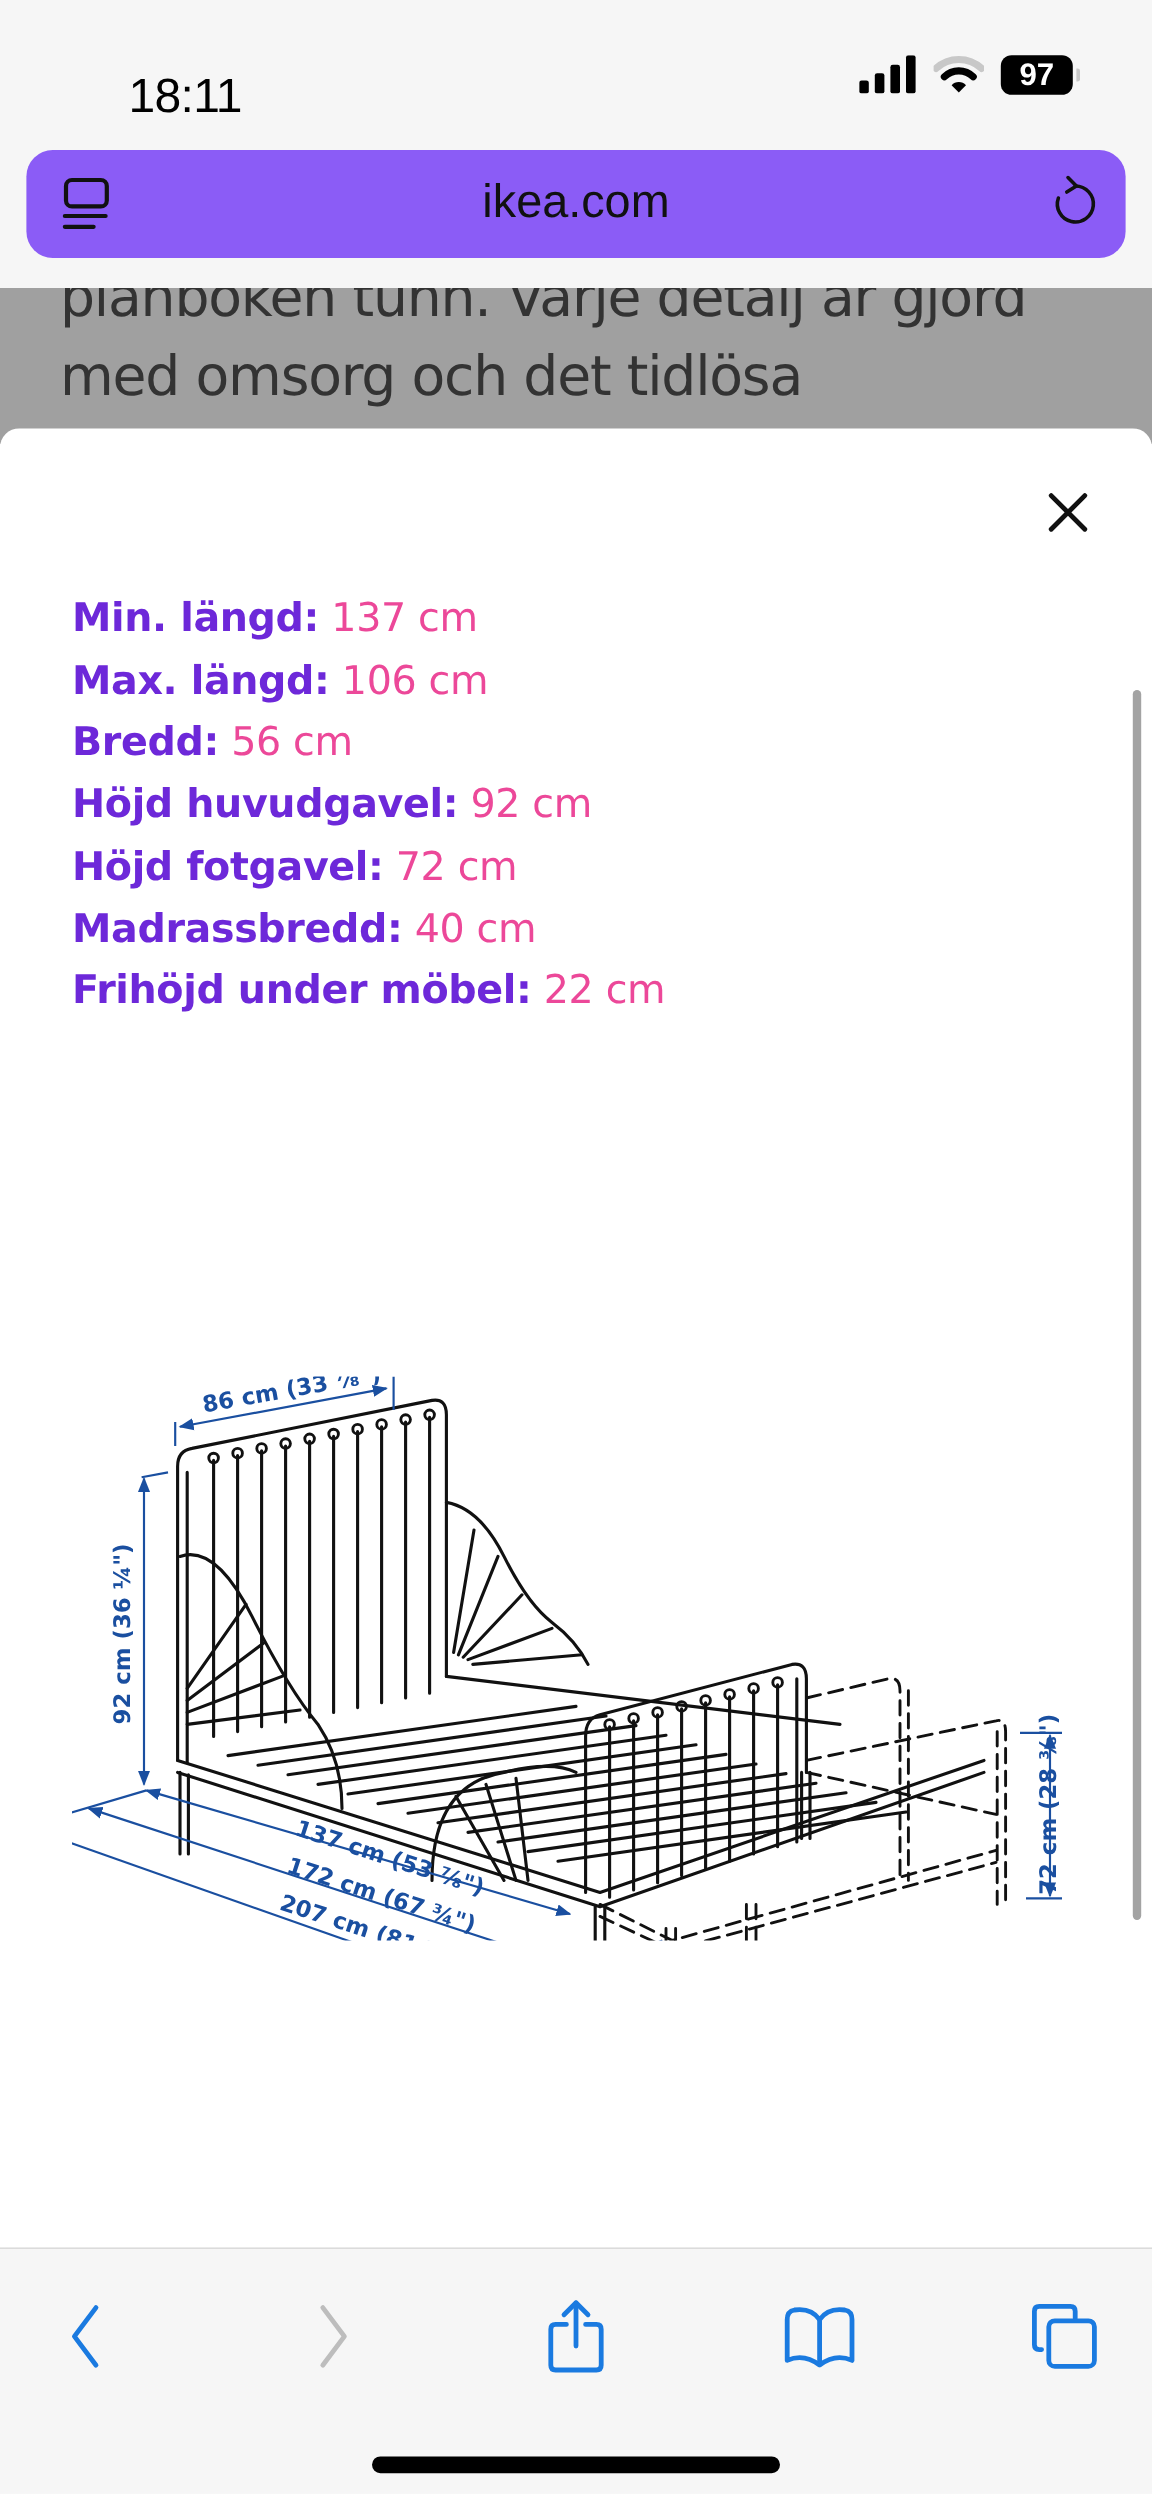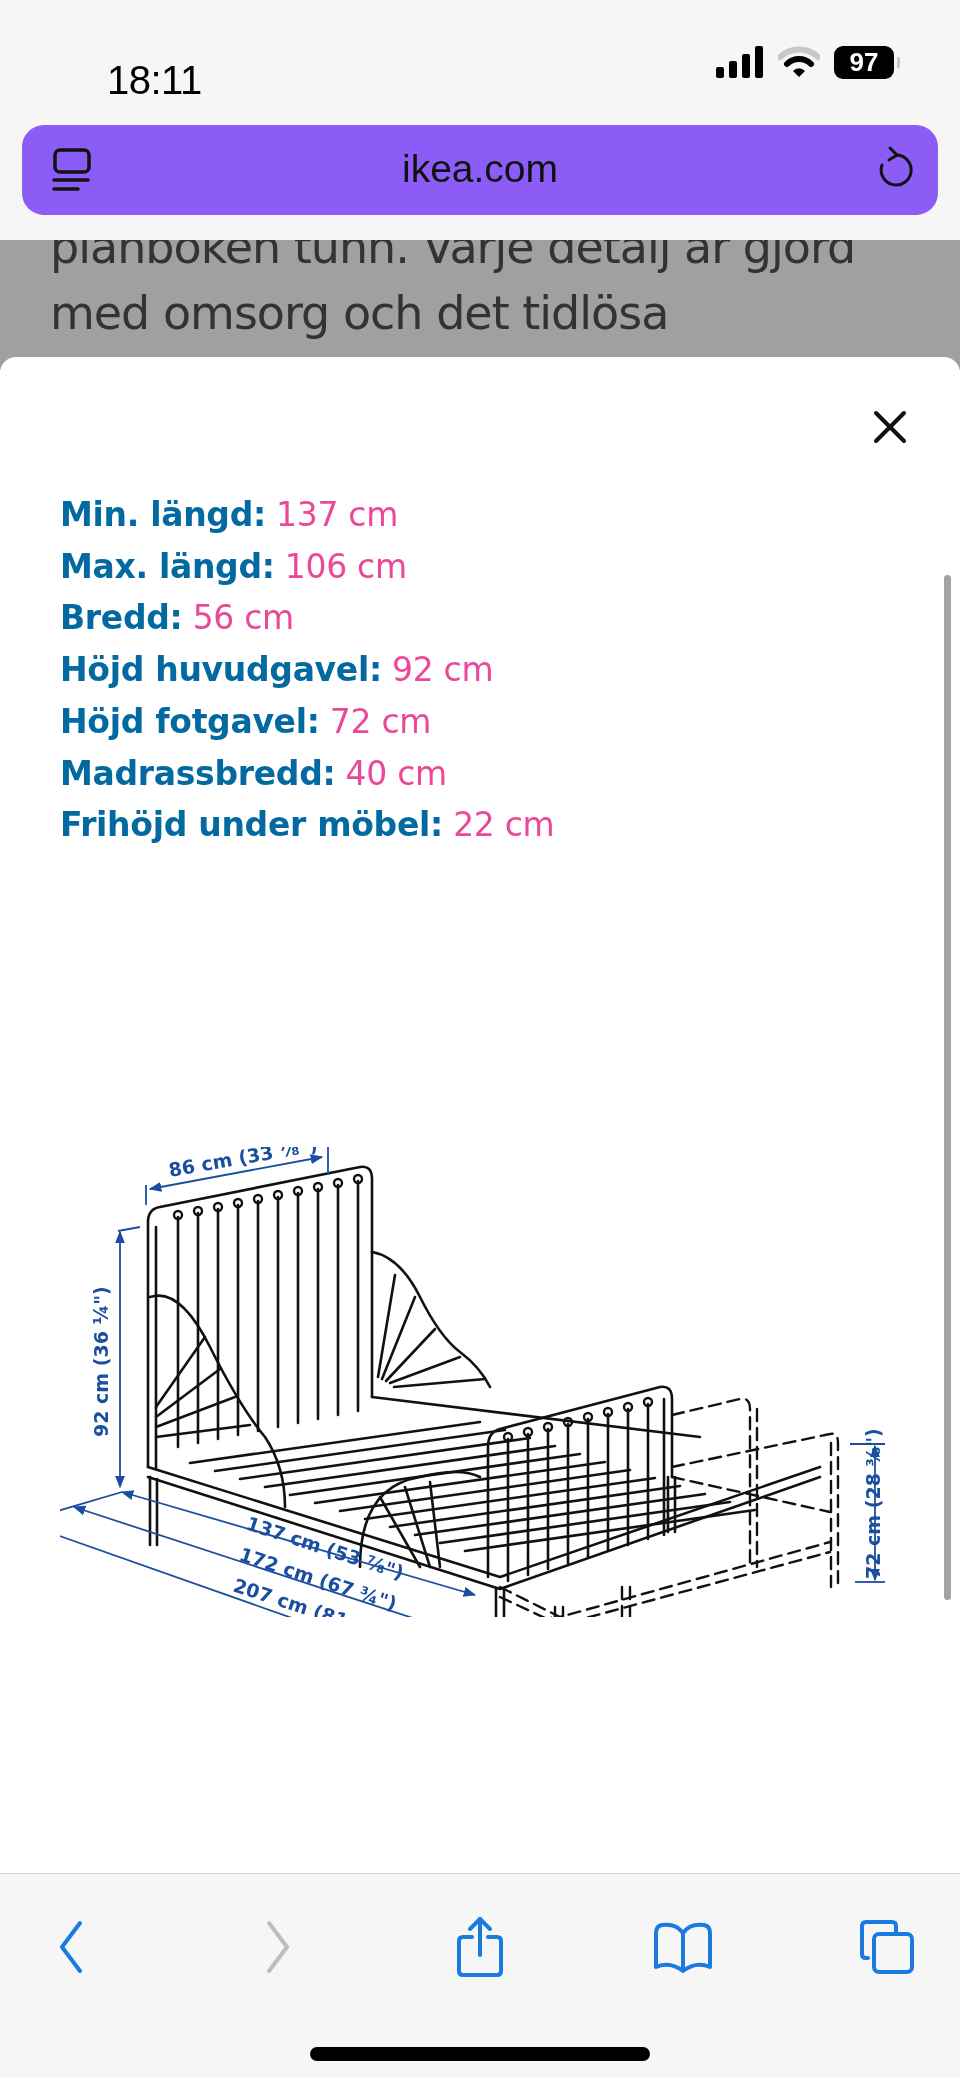--- a/index.html
+++ b/index.html
@@ -36,21 +36,21 @@
   .bg-page .line2 { top:46px; }
 
   
   .modal {
     position:absolute; left:0; top:357px; width:960px; height:1516px;
     background:#fff; border-radius:16px 16px 0 0;
   }
   .close-btn { position:absolute; left:866px; top:46px; width:48px; height:48px; display:flex; align-items:center; justify-content:center; cursor:pointer; }
   .spec-list { position:absolute; left:60px; top:132px; margin:0; padding:0; list-style:none; }
   .spec-list li { font-family:"DejaVu Sans", sans-serif; font-size:33px; line-height:51.7px; color:#444; white-space:nowrap; letter-spacing:-0.3px; }
-  .spec-list .label { font-weight:700; color:#0369a1; }
+  .spec-list .label { font-weight:700; color:#6d28d9; }
   .spec-list .value { font-weight:400; color:#ec4899; }
 
   .diagram { position:absolute; left:60px; top:790px; width:840px; height:470px; }
   .dim-text { font-family:"DejaVu Sans", sans-serif; font-weight:700; fill:#1a4fa0; font-size:19px; }
 
   .scrollbar { position:absolute; left:944px; top:218px; width:7px; height:1025px; background:#a3a3a3; border-radius:4px; cursor:pointer; }
 
   
   .toolbar { position:absolute; left:0; top:1873px; width:960px; height:205px; background:#f6f6f6; border-top:1px solid #d4d4d4; }
   .tb-btn { position:absolute; top:38px; width:70px; height:70px; display:flex; align-items:center; justify-content:center; cursor:pointer; }

